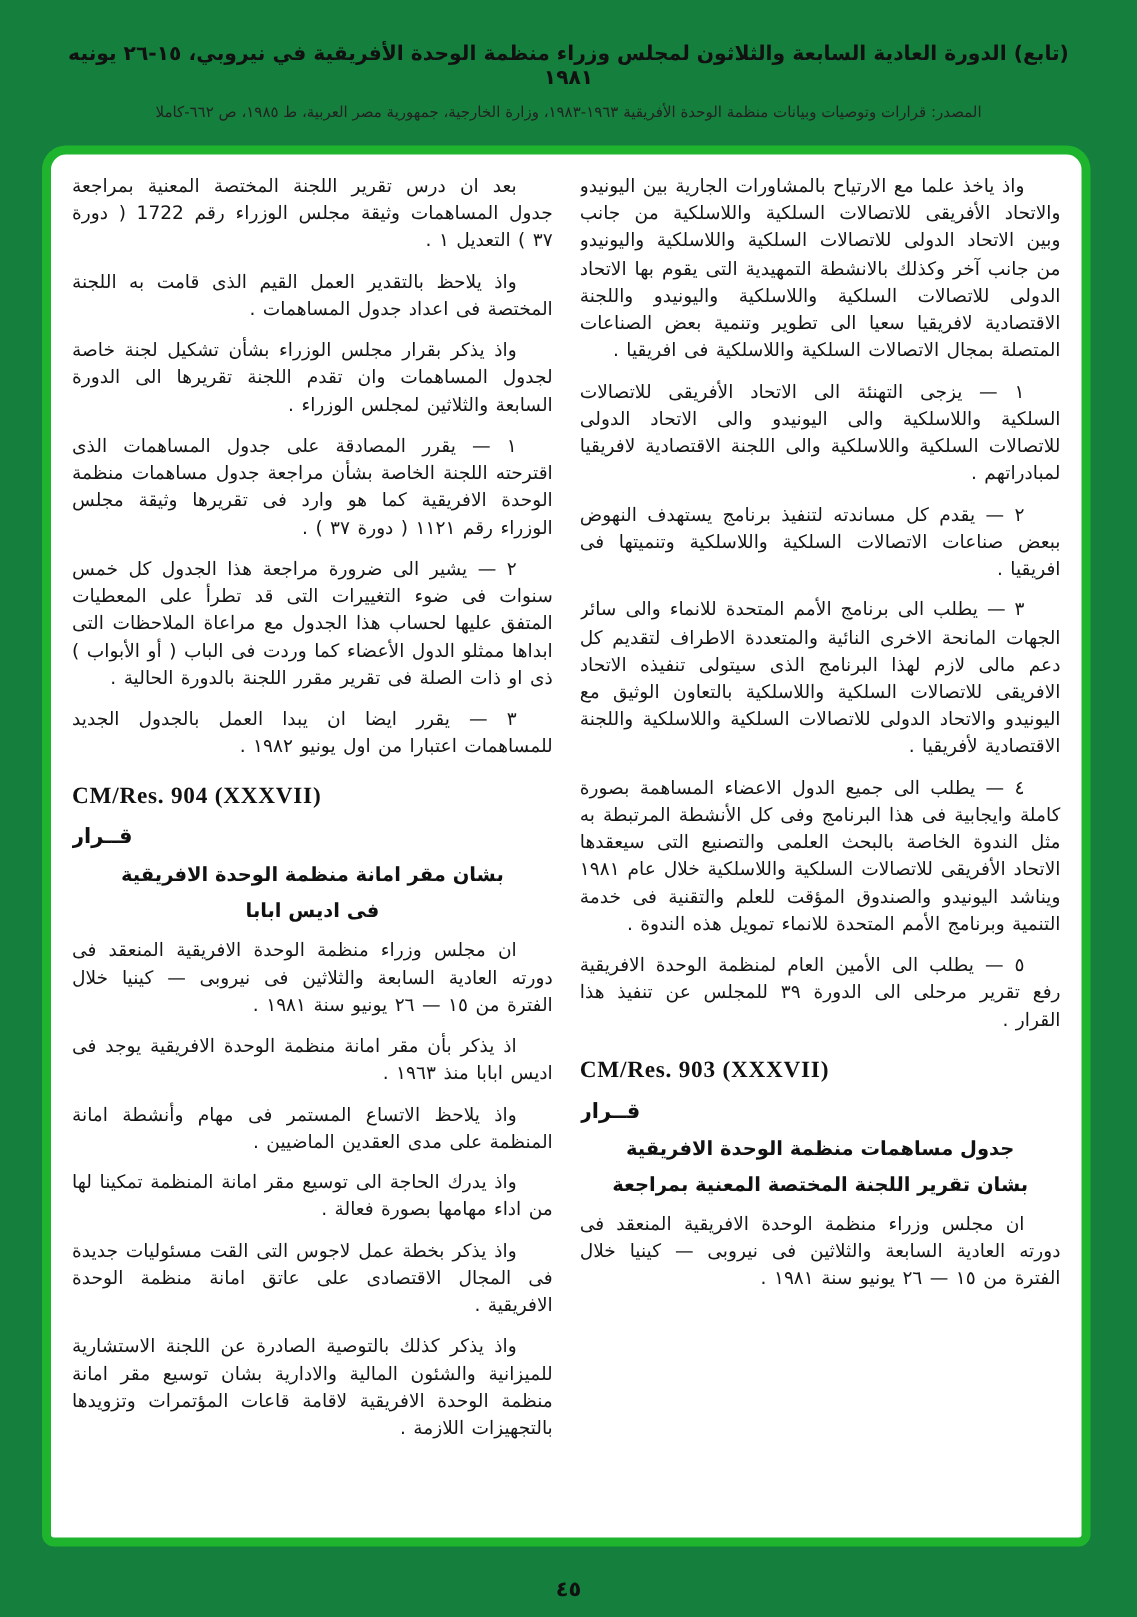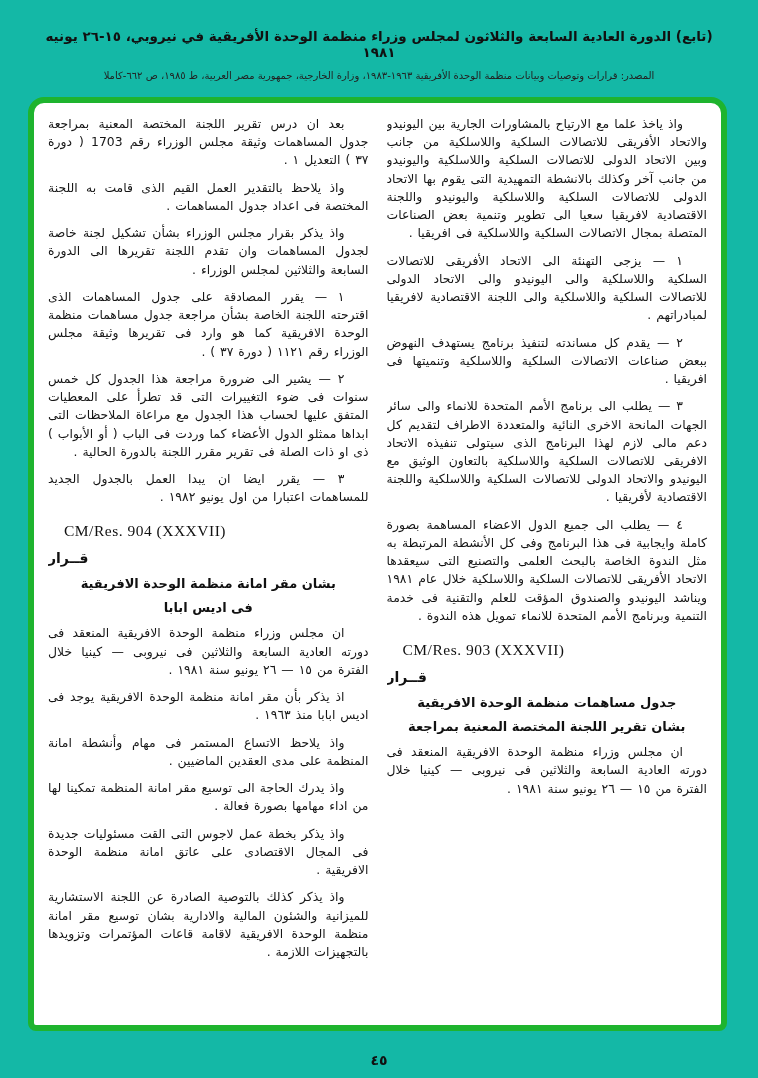--- a/index.html
+++ b/index.html
@@ -1,19 +1,19 @@
 <!DOCTYPE html>
 <html lang="ar"><head>
 <meta charset="utf-8">
 <style>
   html,body{margin:0;padding:0;background:#ffffff;}
   .page{
     position:relative;
     width:758px;height:1078px;
-    background:#14b8a6;
+    background:#15803d;
     font-family:"DejaVu Sans", sans-serif;
     color:#1a1a1a;
     overflow:hidden;
   }
   
   .header{
     position:absolute;top:28px;left:30px;right:30px;
     text-align:center;direction:rtl;
   }
   .header-line1{
@@ -55,24 +55,24 @@
     text-align:justify;
     text-indent:24px;
     word-spacing:1px;
     color:#161616;
   }
   .blk-resid{
     direction:ltr;
     text-align:left;
     font-family:"Liberation Serif", serif;
     font-size:15.5px;
-    font-weight:normal;
+    font-weight:bold;
     letter-spacing:.5px;
     color:#111;
-    margin:16px 0 10px 16px;
+    margin:16px 0 10px 0;
   }
   .blk-title{
     direction:rtl;
     text-align:left;
     font-size:14px;
     font-weight:bold;
     margin:6px 0 10px 0;
     color:#111;
   }
   .blk-subtitle{
@@ -106,28 +106,29 @@
   </div>
 
   <div class="frame">
     <div class="columns">
       <div class="col">
           <p class="blk blk-body">واذ ياخذ علما مع الارتياح بالمشاورات الجارية بين اليونيدو والاتحاد الأفريقى للاتصالات السلكية واللاسلكية من جانب وبين الاتحاد الدولى للاتصالات السلكية واللاسلكية واليونيدو من جانب آخر وكذلك بالانشطة التمهيدية التى يقوم بها الاتحاد الدولى للاتصالات السلكية واللاسلكية واليونيدو واللجنة الاقتصادية لافريقيا سعيا الى تطوير وتنمية بعض الصناعات المتصلة بمجال الاتصالات السلكية واللاسلكية فى افريقيا .</p>
           <p class="blk blk-body">١ — يزجى التهنئة الى الاتحاد الأفريقى للاتصالات السلكية واللاسلكية والى اليونيدو والى الاتحاد الدولى للاتصالات السلكية واللاسلكية والى اللجنة الاقتصادية لافريقيا لمبادراتهم .</p>
           <p class="blk blk-body">٢ — يقدم كل مساندته لتنفيذ برنامج يستهدف النهوض ببعض صناعات الاتصالات السلكية واللاسلكية وتنميتها فى افريقيا .</p>
           <p class="blk blk-body">٣ — يطلب الى برنامج الأمم المتحدة للانماء والى سائر الجهات المانحة الاخرى النائية والمتعددة الاطراف لتقديم كل دعم مالى لازم لهذا البرنامج الذى سيتولى تنفيذه الاتحاد الافريقى للاتصالات السلكية واللاسلكية بالتعاون الوثيق مع اليونيدو والاتحاد الدولى للاتصالات السلكية واللاسلكية واللجنة الاقتصادية لأفريقيا .</p>
           <p class="blk blk-body">٤ — يطلب الى جميع الدول الاعضاء المساهمة بصورة كاملة وايجابية فى هذا البرنامج وفى كل الأنشطة المرتبطة به مثل الندوة الخاصة بالبحث العلمى والتصنيع التى سيعقدها الاتحاد الأفريقى للاتصالات السلكية واللاسلكية خلال عام ١٩٨١ ويناشد اليونيدو والصندوق المؤقت للعلم والتقنية فى خدمة التنمية وبرنامج الأمم المتحدة للانماء تمويل هذه الندوة .</p>
+          <p class="blk blk-body">٥ — يطلب الى الأمين العام لمنظمة الوحدة الافريقية رفع تقرير مرحلى الى الدورة ٣٩ للمجلس عن تنفيذ هذا القرار .</p>
           <p class="blk blk-resid">CM/Res. 903 (XXXVII)</p>
           <p class="blk blk-title">قــرار</p>
           <p class="blk blk-subtitle">جدول مساهمات منظمة الوحدة الافريقية</p>
           <p class="blk blk-subtitle">بشان تقرير اللجنة المختصة المعنية بمراجعة</p>
           <p class="blk blk-body">ان مجلس وزراء منظمة الوحدة الافريقية المنعقد فى دورته العادية السابعة والثلاثين فى نيروبى — كينيا خلال الفترة من ١٥ — ٢٦ يونيو سنة ١٩٨١ .</p>
         </div>
       <div class="col">
-          <p class="blk blk-body">بعد ان درس تقرير اللجنة المختصة المعنية بمراجعة جدول المساهمات وثيقة مجلس الوزراء رقم 1703 ( دورة ٣٧ ) التعديل ١ .</p>
+          <p class="blk blk-body">بعد ان درس تقرير اللجنة المختصة المعنية بمراجعة جدول المساهمات وثيقة مجلس الوزراء رقم 1722 ( دورة ٣٧ ) التعديل ١ .</p>
           <p class="blk blk-body">واذ يلاحظ بالتقدير العمل القيم الذى قامت به اللجنة المختصة فى اعداد جدول المساهمات .</p>
           <p class="blk blk-body">واذ يذكر بقرار مجلس الوزراء بشأن تشكيل لجنة خاصة لجدول المساهمات وان تقدم اللجنة تقريرها الى الدورة السابعة والثلاثين لمجلس الوزراء .</p>
           <p class="blk blk-body">١ — يقرر المصادقة على جدول المساهمات الذى اقترحته اللجنة الخاصة بشأن مراجعة جدول مساهمات منظمة الوحدة الافريقية كما هو وارد فى تقريرها وثيقة مجلس الوزراء رقم ١١٢١ ( دورة ٣٧ ) .</p>
           <p class="blk blk-body">٢ — يشير الى ضرورة مراجعة هذا الجدول كل خمس سنوات فى ضوء التغييرات التى قد تطرأ على المعطيات المتفق عليها لحساب هذا الجدول مع مراعاة الملاحظات التى ابداها ممثلو الدول الأعضاء كما وردت فى الباب ( أو الأبواب ) ذى او ذات الصلة فى تقرير مقرر اللجنة بالدورة الحالية .</p>
           <p class="blk blk-body">٣ — يقرر ايضا ان يبدا العمل بالجدول الجديد للمساهمات اعتبارا من اول يونيو ١٩٨٢ .</p>
           <p class="blk blk-resid">CM/Res. 904 (XXXVII)</p>
           <p class="blk blk-title">قــرار</p>
           <p class="blk blk-subtitle">بشان مقر امانة منظمة الوحدة الافريقية</p>
           <p class="blk blk-subtitle">فى اديس ابابا</p>
           <p class="blk blk-body">ان مجلس وزراء منظمة الوحدة الافريقية المنعقد فى دورته العادية السابعة والثلاثين فى نيروبى — كينيا خلال الفترة من ١٥ — ٢٦ يونيو سنة ١٩٨١ .</p>

